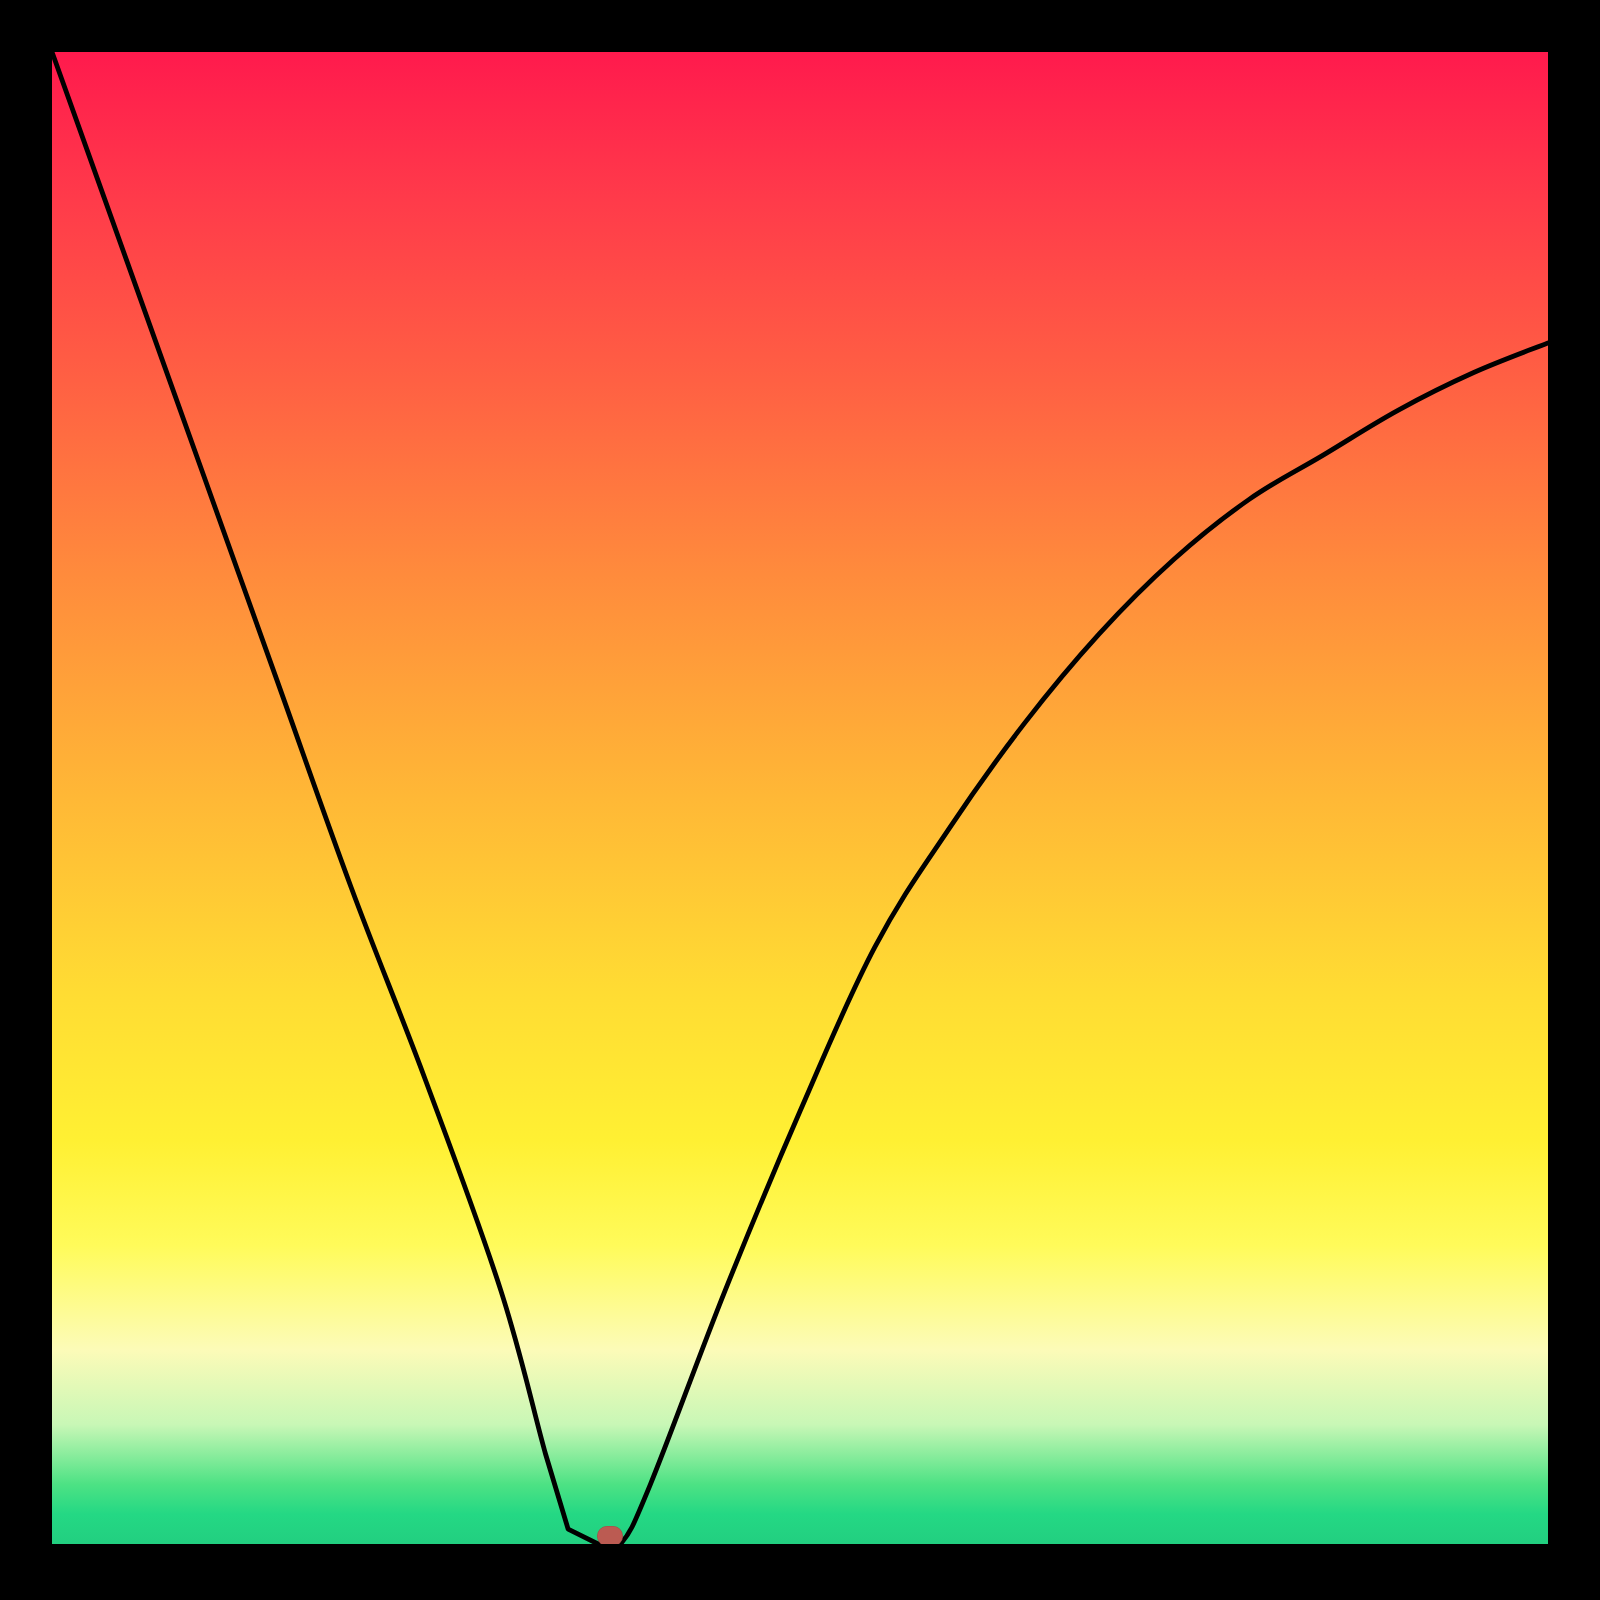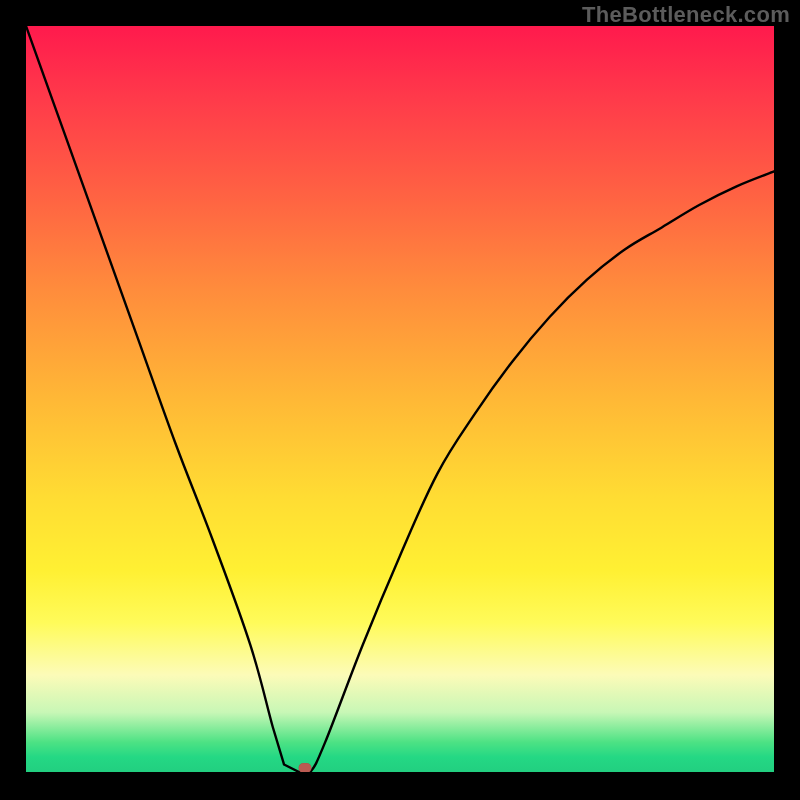--- a/index.html
+++ b/index.html
@@ -68,21 +68,20 @@
     background: #bb5b52;
     transform: translate(-50%, -50%);
     z-index: 12;
     box-shadow: 0 0 0 0.3px rgba(0,0,0,0.15) inset;
   }
 </style>
 </head>
 <body>
 
 <div class="frame">
-  <div class="watermark">TheBottleneck.com</div>
 
   <div class="plot-area">
     <div class="plot-bg"></div>
 
     <svg class="curve" viewBox="0 0 748 746" preserveAspectRatio="none">
       <path id="curve-path" fill="none" stroke="#000" stroke-width="2.4" stroke-linejoin="round" stroke-linecap="round" d="M 0.00 0.00 C 6.73 18.80, 23.94 66.84, 37.40 104.44 C 50.86 142.04, 61.34 171.28, 74.80 208.88 C 88.26 246.48, 98.74 275.72, 112.20 313.32 C 125.66 350.92, 136.14 381.50, 149.60 417.76 C 163.06 454.02, 173.54 478.48, 187.00 514.74 C 200.46 551.00, 213.63 585.61, 224.40 619.18 C 235.17 652.75, 240.78 679.76, 246.84 701.24 L 258.06 738.54 L 273.02 746.00 L 284.24 746.00 C 288.95 740.63, 289.78 738.99, 299.20 716.16 C 308.62 693.33, 323.14 652.75, 336.60 619.18 C 350.06 585.61, 360.54 560.54, 374.00 529.66 C 387.46 498.78, 397.94 473.11, 411.40 447.60 C 424.86 422.09, 435.34 408.06, 448.80 387.92 C 462.26 367.78, 472.74 353.16, 486.20 335.70 C 499.66 318.24, 510.14 305.71, 523.60 290.94 C 537.06 276.17, 547.54 265.73, 561.00 253.64 C 574.46 241.55, 584.94 233.20, 598.40 223.80 C 611.86 214.40, 622.34 209.48, 635.80 201.42 C 649.26 193.36, 659.74 186.43, 673.20 179.04 C 686.66 171.65, 697.14 166.43, 710.60 160.39 C 724.06 154.35, 741.27 148.16, 748.00 145.47"></path>
     </svg>
 
     <div class="marker" id="marker" style="left: 279.004px; top: 741.524px;"></div>
   </div>

